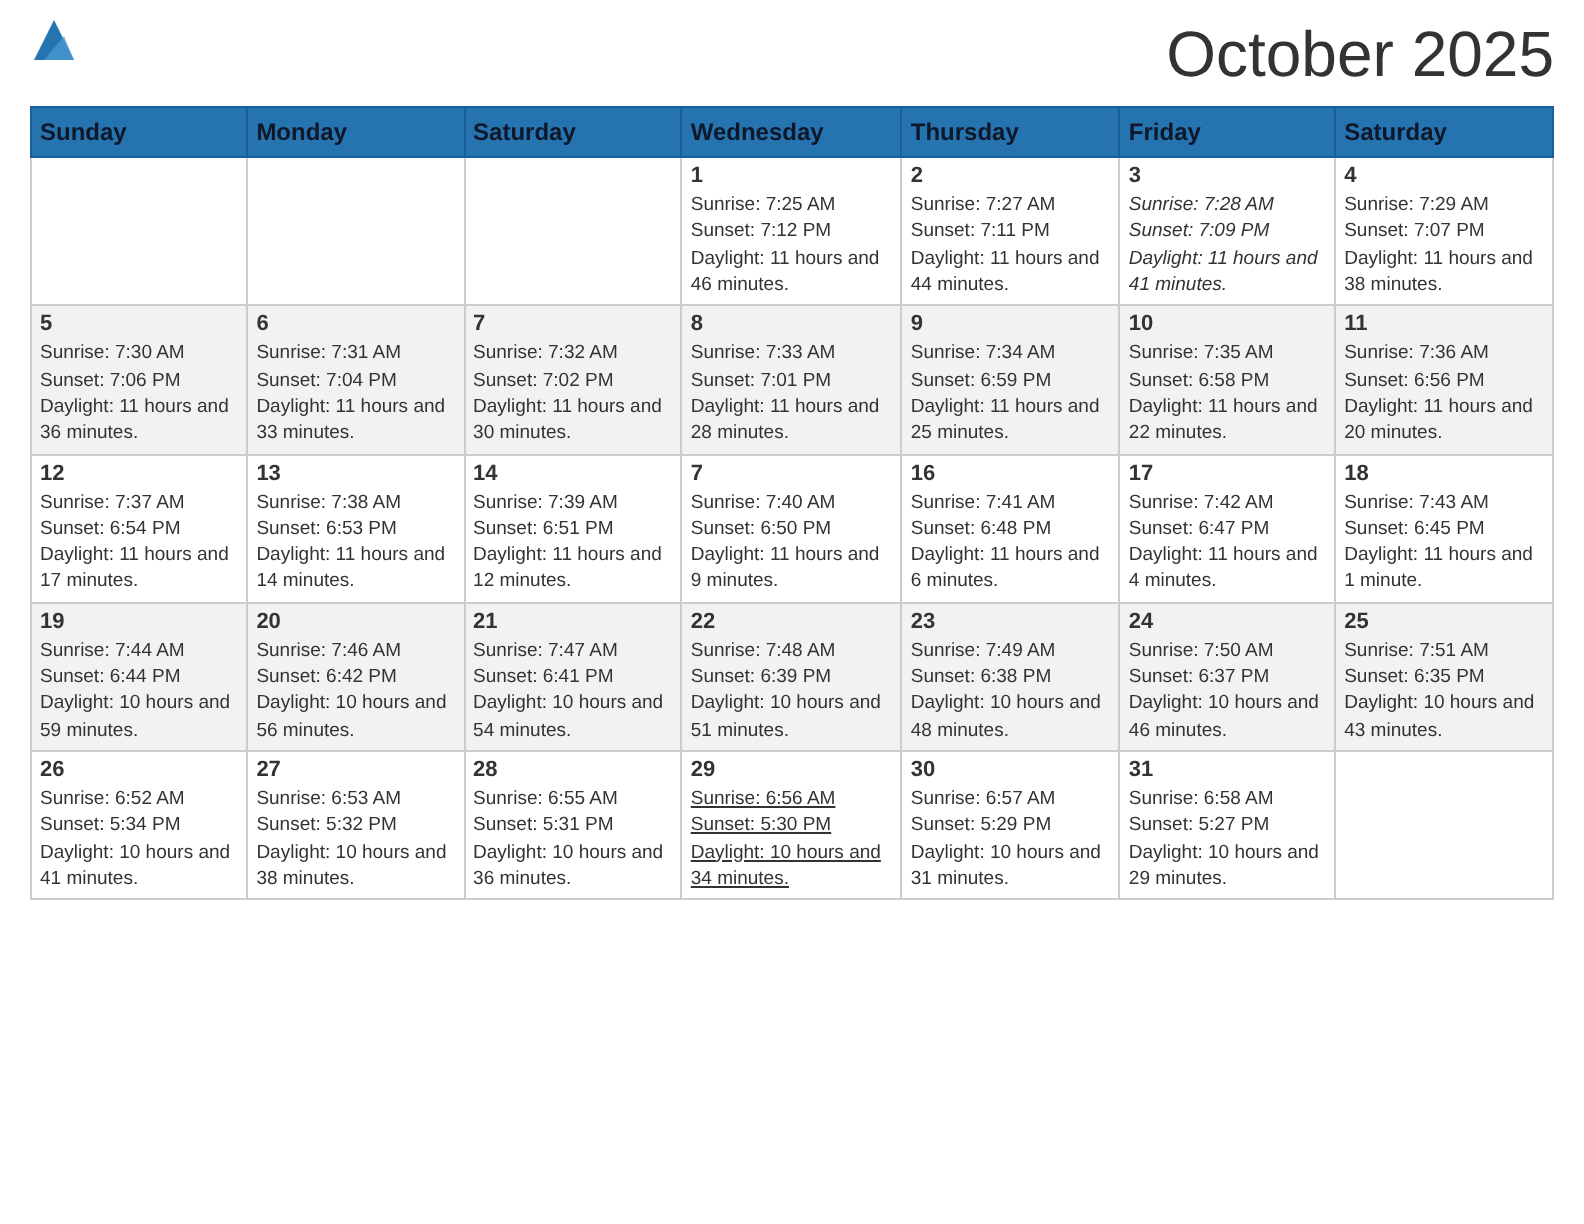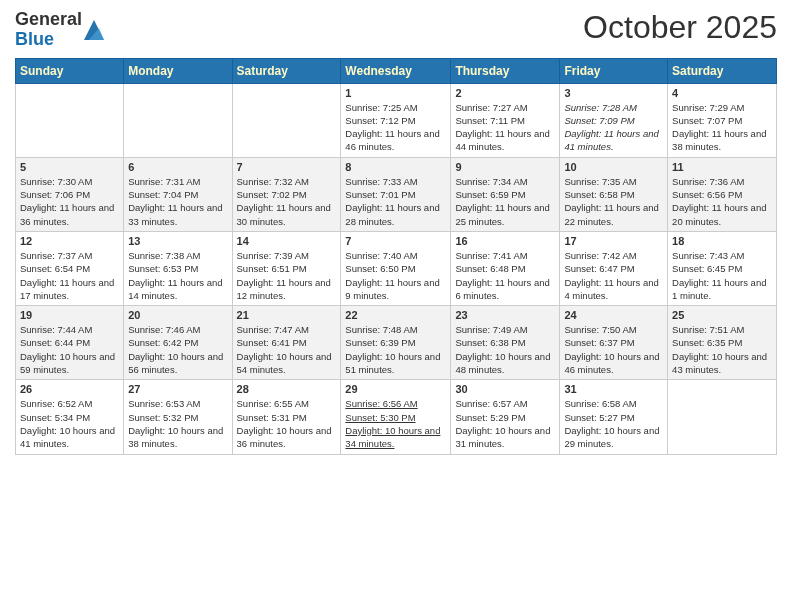--- a/index.html
+++ b/index.html
@@ -59,21 +59,21 @@
       font-size: 14px;
       color: #555;
     }
     .calendar {
       width: 100%;
       border-collapse: collapse;
       border: 1px solid #ccc;
     }
     .calendar th {
       background: #2574b0;
-      color: #fef9c3;
+      color: #0f172a;
       font-size: 12px;
       font-weight: bold;
       padding: 5px 4px;
       text-align: left;
       border: 1px solid #1a5f9a;
     }
     .calendar td {
       vertical-align: top;
       border: 1px solid #ccc;
       padding: 3px 4px;
@@ -102,24 +102,20 @@
       background: #fff;
     }
   </style>
 </head>
 <body>
 
 <div class="page">
   <div class="header">
     <div class="logo">
       <div style="display:flex; align-items:center;">
-        <div class="logo-text">
-          <span class="logo-general">General</span>
-          <span class="logo-blue">Blue</span>
-        </div>
         <svg class="logo-icon" viewBox="0 0 20 20" xmlns="http://www.w3.org/2000/svg">
           <polygon points="0,20 10,0 20,20" fill="#2574b0"></polygon>
           <polygon points="5,20 15,8 20,20" fill="#4a9fd4" opacity="0.7"></polygon>
         </svg>
       </div>
     </div>
     <div class="title-block">
       <div class="month-title">October 2025</div>
     </div>
   </div>

